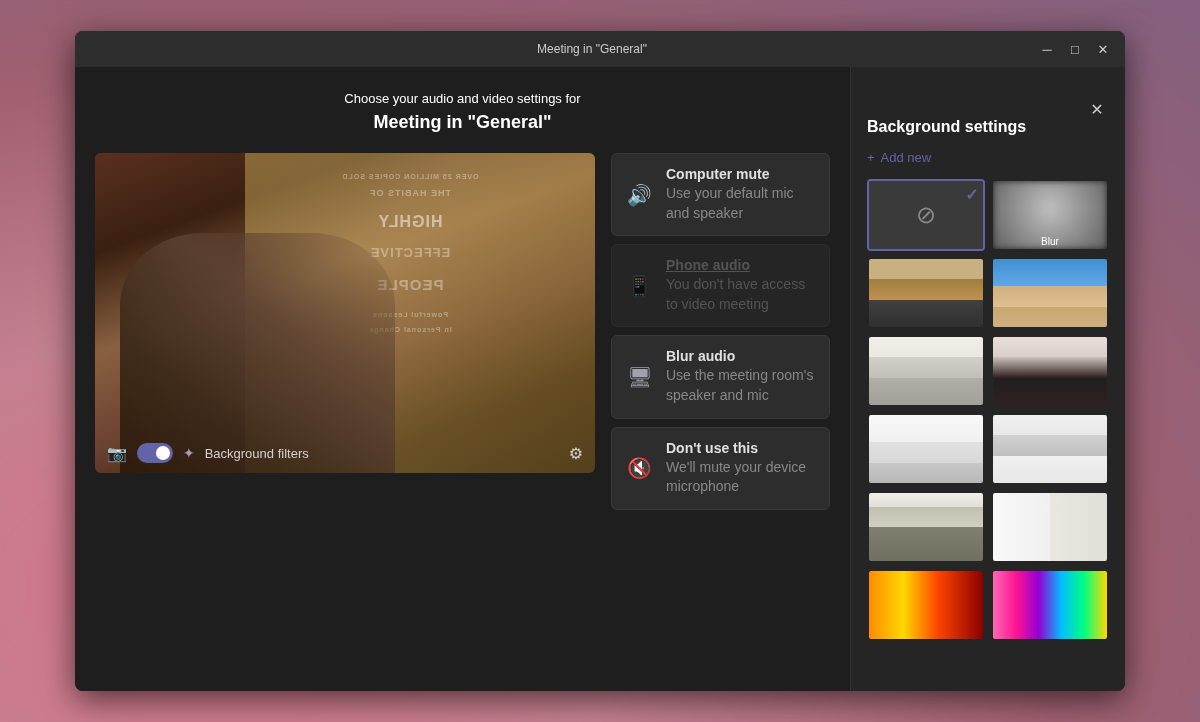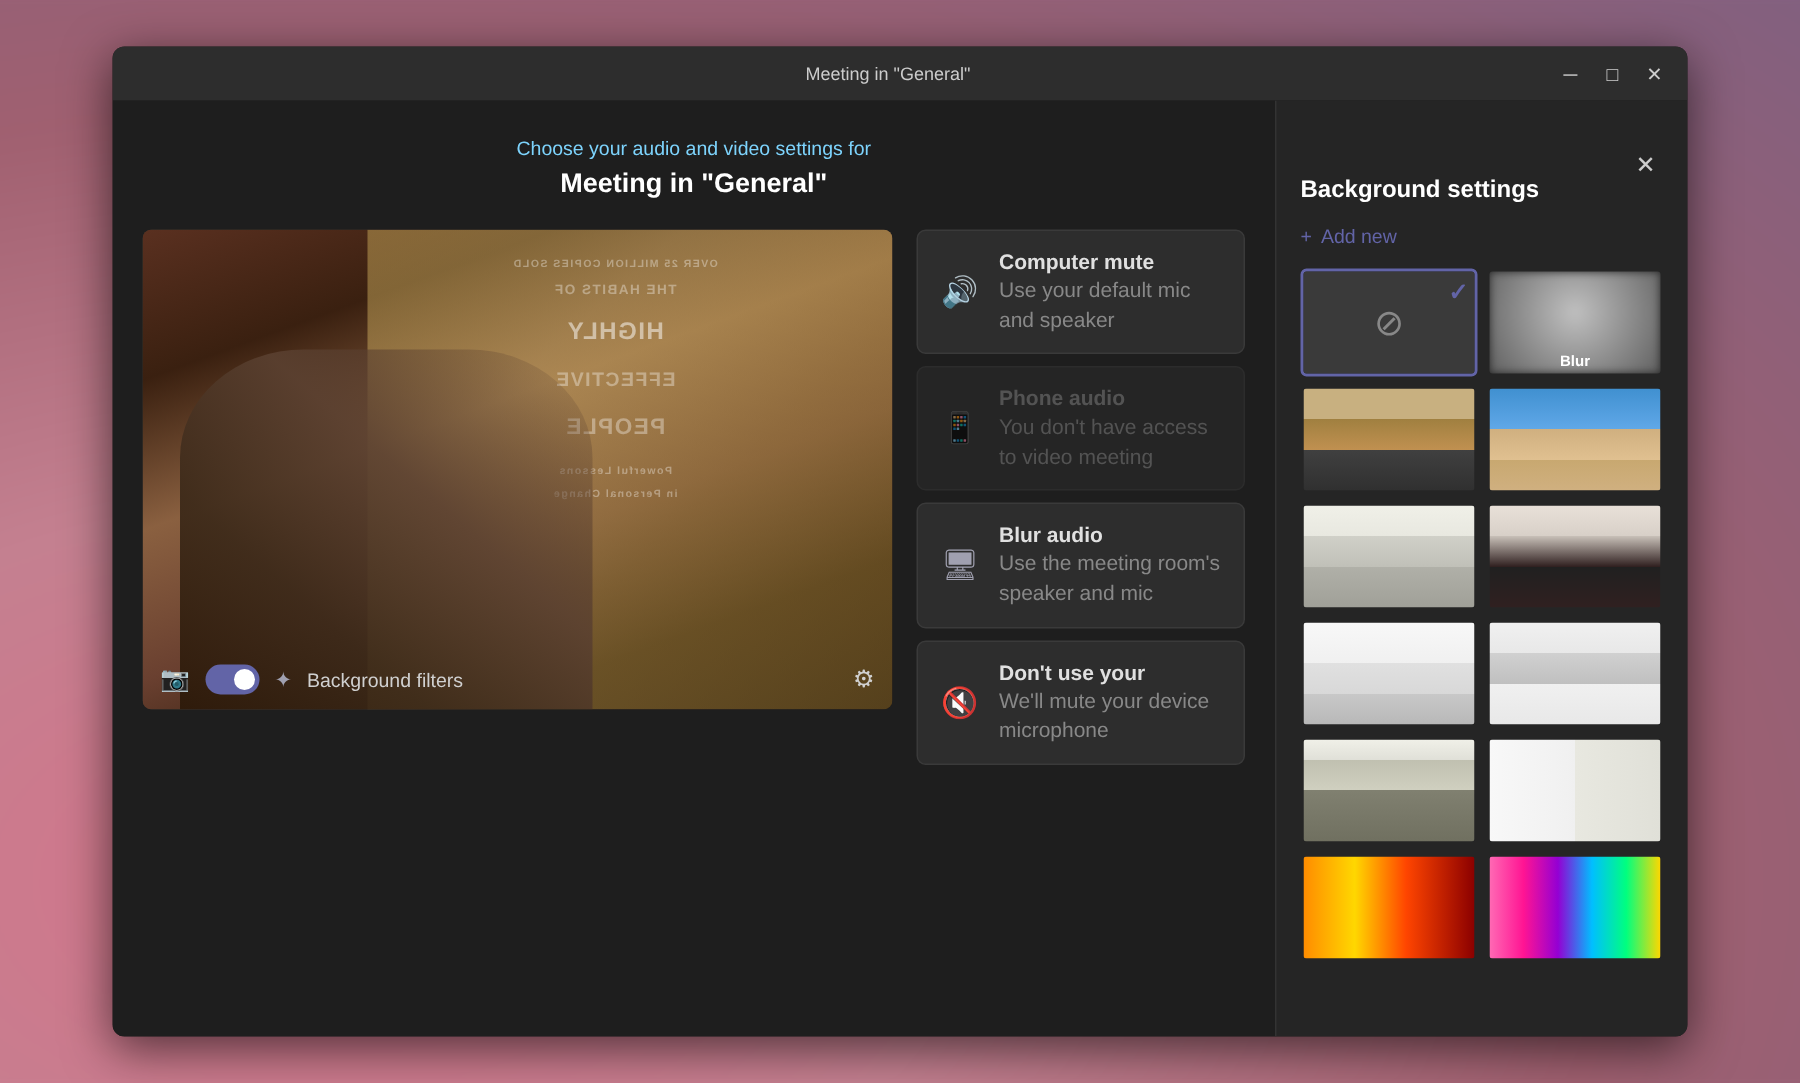--- a/index.html
+++ b/index.html
@@ -81,21 +81,21 @@
       align-items: center;
       padding: 24px 20px 20px;
       background: #1e1e1e;
     }
 
     .meeting-header {
       text-align: center;
       margin-bottom: 20px;
     }
     .meeting-header-sub {
-      color: #7dd3fc;
+      color: #ffffff;
       font-size: 13px;
       margin-bottom: 6px;
     }
     .meeting-header-title {
       color: #ffffff;
       font-size: 18px;
       font-weight: 700;
     }
 
     .center-area {
@@ -213,20 +213,21 @@
     }
     .audio-option-text {}
     .audio-option-title {
       color: #e0e0e0;
       font-size: 14px;
       font-weight: 600;
       margin-bottom: 2px;
     }
     .audio-option.disabled .audio-option-title {
       color: #888;
+      text-decoration: underline;
     }
     .audio-option-desc {
       color: #888;
       font-size: 14px;
       line-height: 1.4;
     }
 
     
     .right-panel {
       width: 275px;
@@ -479,21 +480,21 @@
             <div class="audio-option-icon">🖥</div>
             <div class="audio-option-text">
               <div class="audio-option-title">Blur audio</div>
               <div class="audio-option-desc">Use the meeting room's speaker and mic</div>
             </div>
           </div>
 
           <div class="audio-option">
             <div class="audio-option-icon">🔇</div>
             <div class="audio-option-text">
-              <div class="audio-option-title">Don't use your</div>
+              <div class="audio-option-title">Don't use this</div>
               <div class="audio-option-desc">We'll mute your device microphone</div>
             </div>
           </div>
         </div>
       </div>
     </div>
 
     <div class="right-panel">
       <div class="bg-settings-header">
         <div class="bg-settings-title">Background settings</div>
@@ -510,21 +511,21 @@
         <div class="bg-thumb selected">
           <div class="bg-thumb-inner thumb-none">
             <span class="thumb-none-icon">⊘</span>
           </div>
           <span class="selected-check">✓</span>
         </div>
 
         <div class="bg-thumb">
           <div class="bg-thumb-inner" style="background:radial-gradient(circle at 50% 40%, #c0c0c0 0%, #909090 50%, #606060 100%);filter:blur(3px);">
           </div>
-          <div class="thumb-blur-label" style="position:absolute;bottom:2px;width:100%;text-align:center;color:#fff;font-size:10px;font-weight:700;z-index:1;">Blur</div>
+          <div class="thumb-blur-label" style="position:absolute;bottom:2px;width:100%;text-align:center;color:#fff;font-size:10px;font-weight:400;z-index:1;">Blur</div>
         </div>
 
         <div class="bg-thumb">
           <div class="bg-thumb-inner thumb-office1">
           </div>
         </div>
 
         <div class="bg-thumb">
           <div class="bg-thumb-inner thumb-beach">
           </div>

